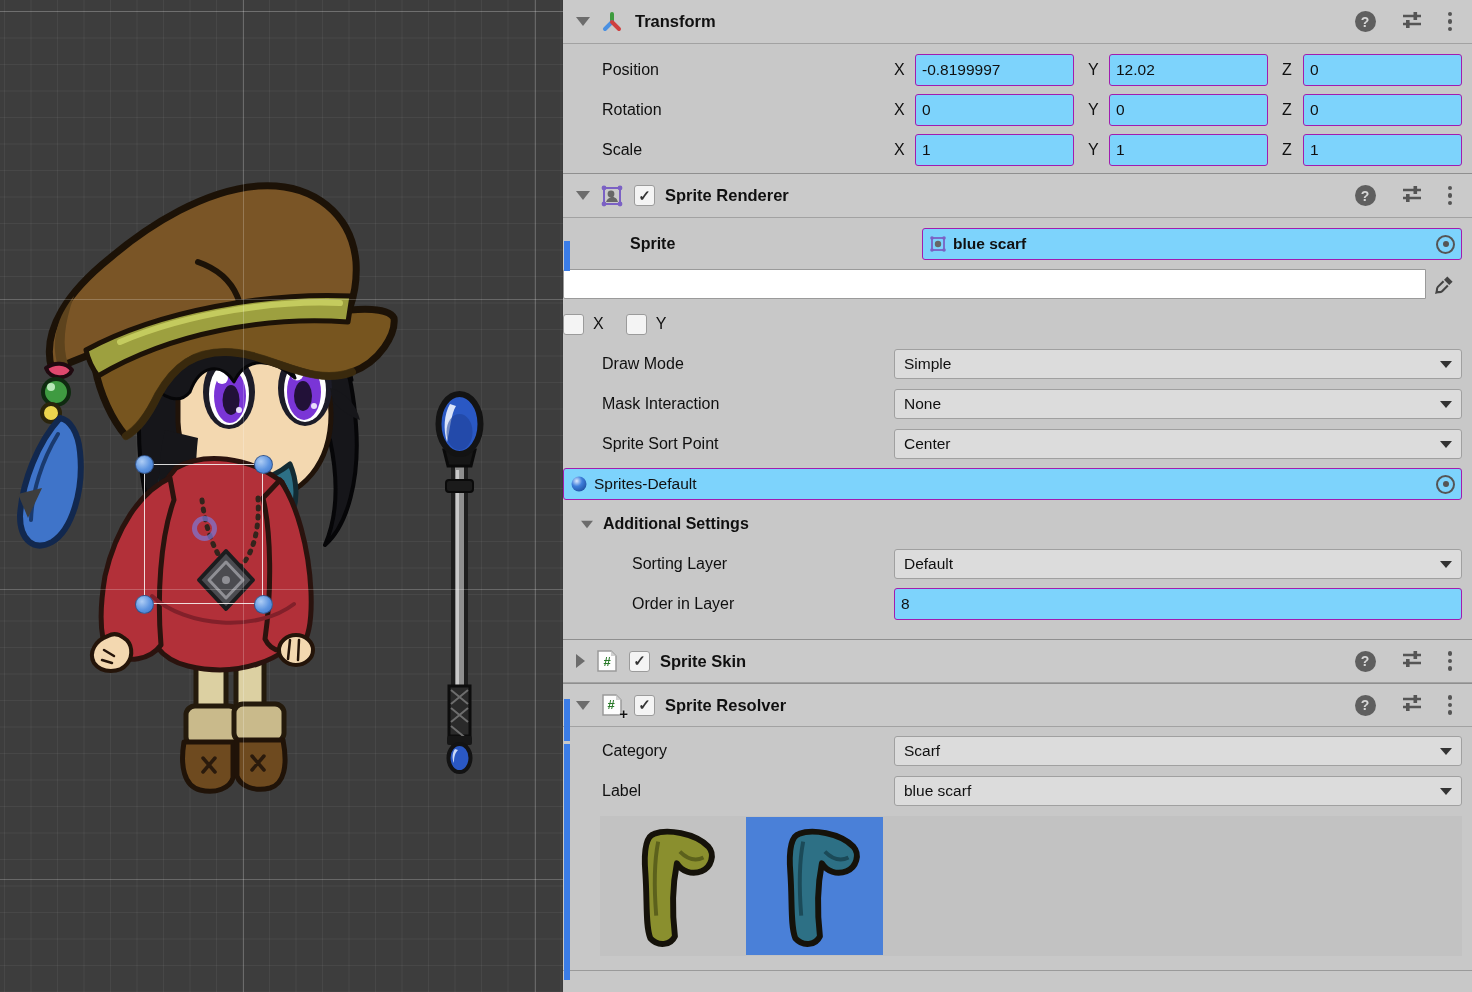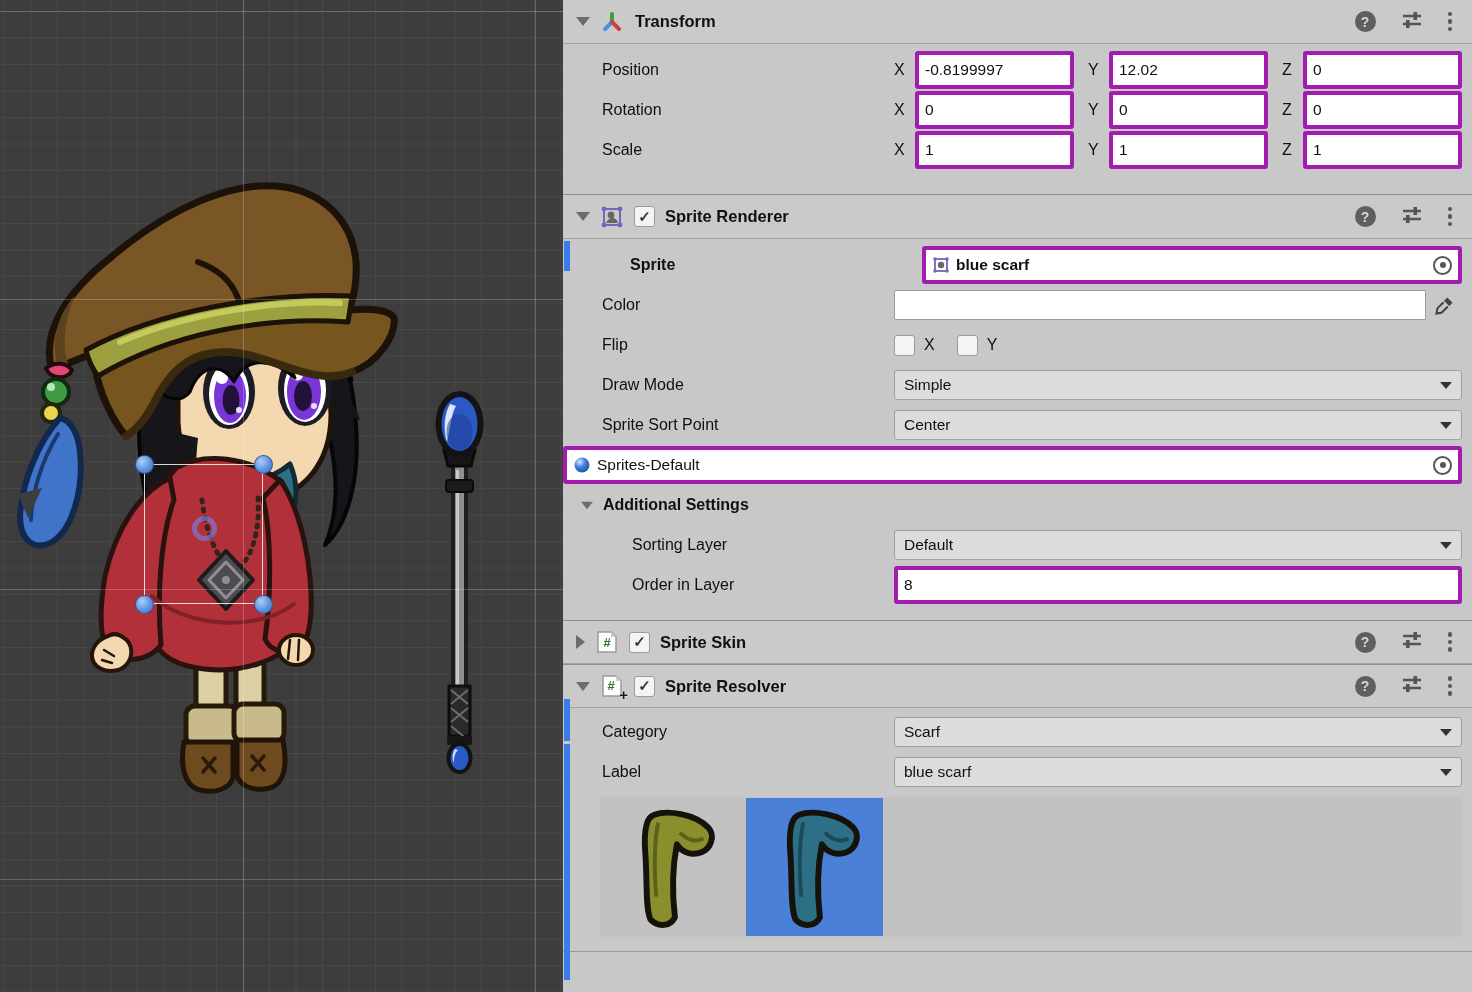--- a/index.html
+++ b/index.html
@@ -42,29 +42,29 @@
   .chk { width:21px; height:21px; background:#f4f4f4; border:1px solid #9b9b9b;
     border-radius:3px; margin-left:9px; display:flex; align-items:center;
     justify-content:center; font-size:15px; font-weight:bold; color:#333; }
   .hdr-icons { margin-left:auto; display:flex; align-items:center; gap:25px; }
   .help { width:21px; height:21px; border-radius:50%; background:#5f5f5f;
     color:#d8d8d8; font-size:14px; font-weight:bold; display:flex;
     align-items:center; justify-content:center; }
   .kebab { display:flex; flex-direction:column; gap:3px; }
   .kebab i { width:4.5px; height:4.5px; border-radius:50%; background:#555; }
 
-  .body { padding-top:11px; padding-bottom:25px; }
+  .body { padding-top:11px; padding-bottom:4px; }
   .row { display:flex; align-items:center; height:30px; margin-bottom:10px; }
   .lbl { width:331px; padding-left:39px; flex:none; white-space:nowrap; }
   .lbl.indent { padding-left:69px; }
   .lbl.bold { font-weight:bold;margin-left:28px; }
   .val { flex:1; margin-right:10px; display:flex; align-items:center; height:30px; }
 
-  .field { background:#ffffff; border:4px solid #a21caf; border-radius:3px;
-    height:38px; display:flex; align-items:center; padding:0 6px;
+  .field { background:#7dd3fc; border:1px solid #a21caf; border-radius:3px;
+    height:32px; display:flex; align-items:center; padding:0 6px;
     font-size:15.5px; flex:1; }
   .dd { background:#dcdcdc; border:1px solid #a0a0a0; border-radius:3px;
     height:30px; display:flex; align-items:center; padding:6px 9px;
     font-size:15.5px; flex:1; }
   .dd .caret { margin-left:auto; width:0; height:0;
     border-left:6px solid transparent; border-right:6px solid transparent;
     border-top:7px solid #333; }
   .axis3 { flex:1; margin-right:10px; display:flex; align-items:center; gap:0; }
   .ax { display:flex; align-items:center; flex:1; }
   .ax + .ax { margin-left:14px; }
@@ -351,45 +351,52 @@
             <circle cx="9" cy="9" r="3.2" fill="#676767"></circle>
           </svg>
           <span>blue scarf</span>
           <span class="picker">
               <i></i>
             </span>
         </span>
       </span>
     </div>
     <div class="row">
-      <span class="lbl">Color</span>
       <span class="val">
         <span class="swatch"></span>
         <span class="dropper">
           <svg width="19" height="19" viewBox="0 0 20 20">
             <path d="M13,1.5 L18.5,7 L15,10.5 L9.5,5 Z" fill="#444"></path>
             <path d="M9,6.5 L3,12.5 C2.2,13.3 2,15 2,16.2 L1.5,18.5 L3.8,18 C5,18 6.7,17.8 7.5,17 L13.5,11" fill="none" stroke="#444" stroke-width="2.2"></path>
           </svg>
         </span>
       </span>
     </div>
     <div class="row">
-      <span class="lbl">Flip</span>
       <span class="val">
         <span class="flipbox"></span>
         <span class="fliplbl">X</span>
         <span class="flipbox"></span>
         <span class="fliplbl">Y</span>
       </span>
     </div>
     <div class="row">
       <span class="lbl">Draw Mode</span>
       <span class="val">
           <span class="dd">
             <span>Simple</span>
+            <span class="caret"></span>
+          </span>
+        </span>
+    </div>
+    <div class="row">
+      <span class="lbl">Mask Interaction</span>
+      <span class="val">
+          <span class="dd">
+            <span>None</span>
             <span class="caret"></span>
           </span>
         </span>
     </div>
     <div class="row">
       <span class="lbl">Sprite Sort Point</span>
       <span class="val">
           <span class="dd">
             <span>Center</span>
             <span class="caret"></span>

